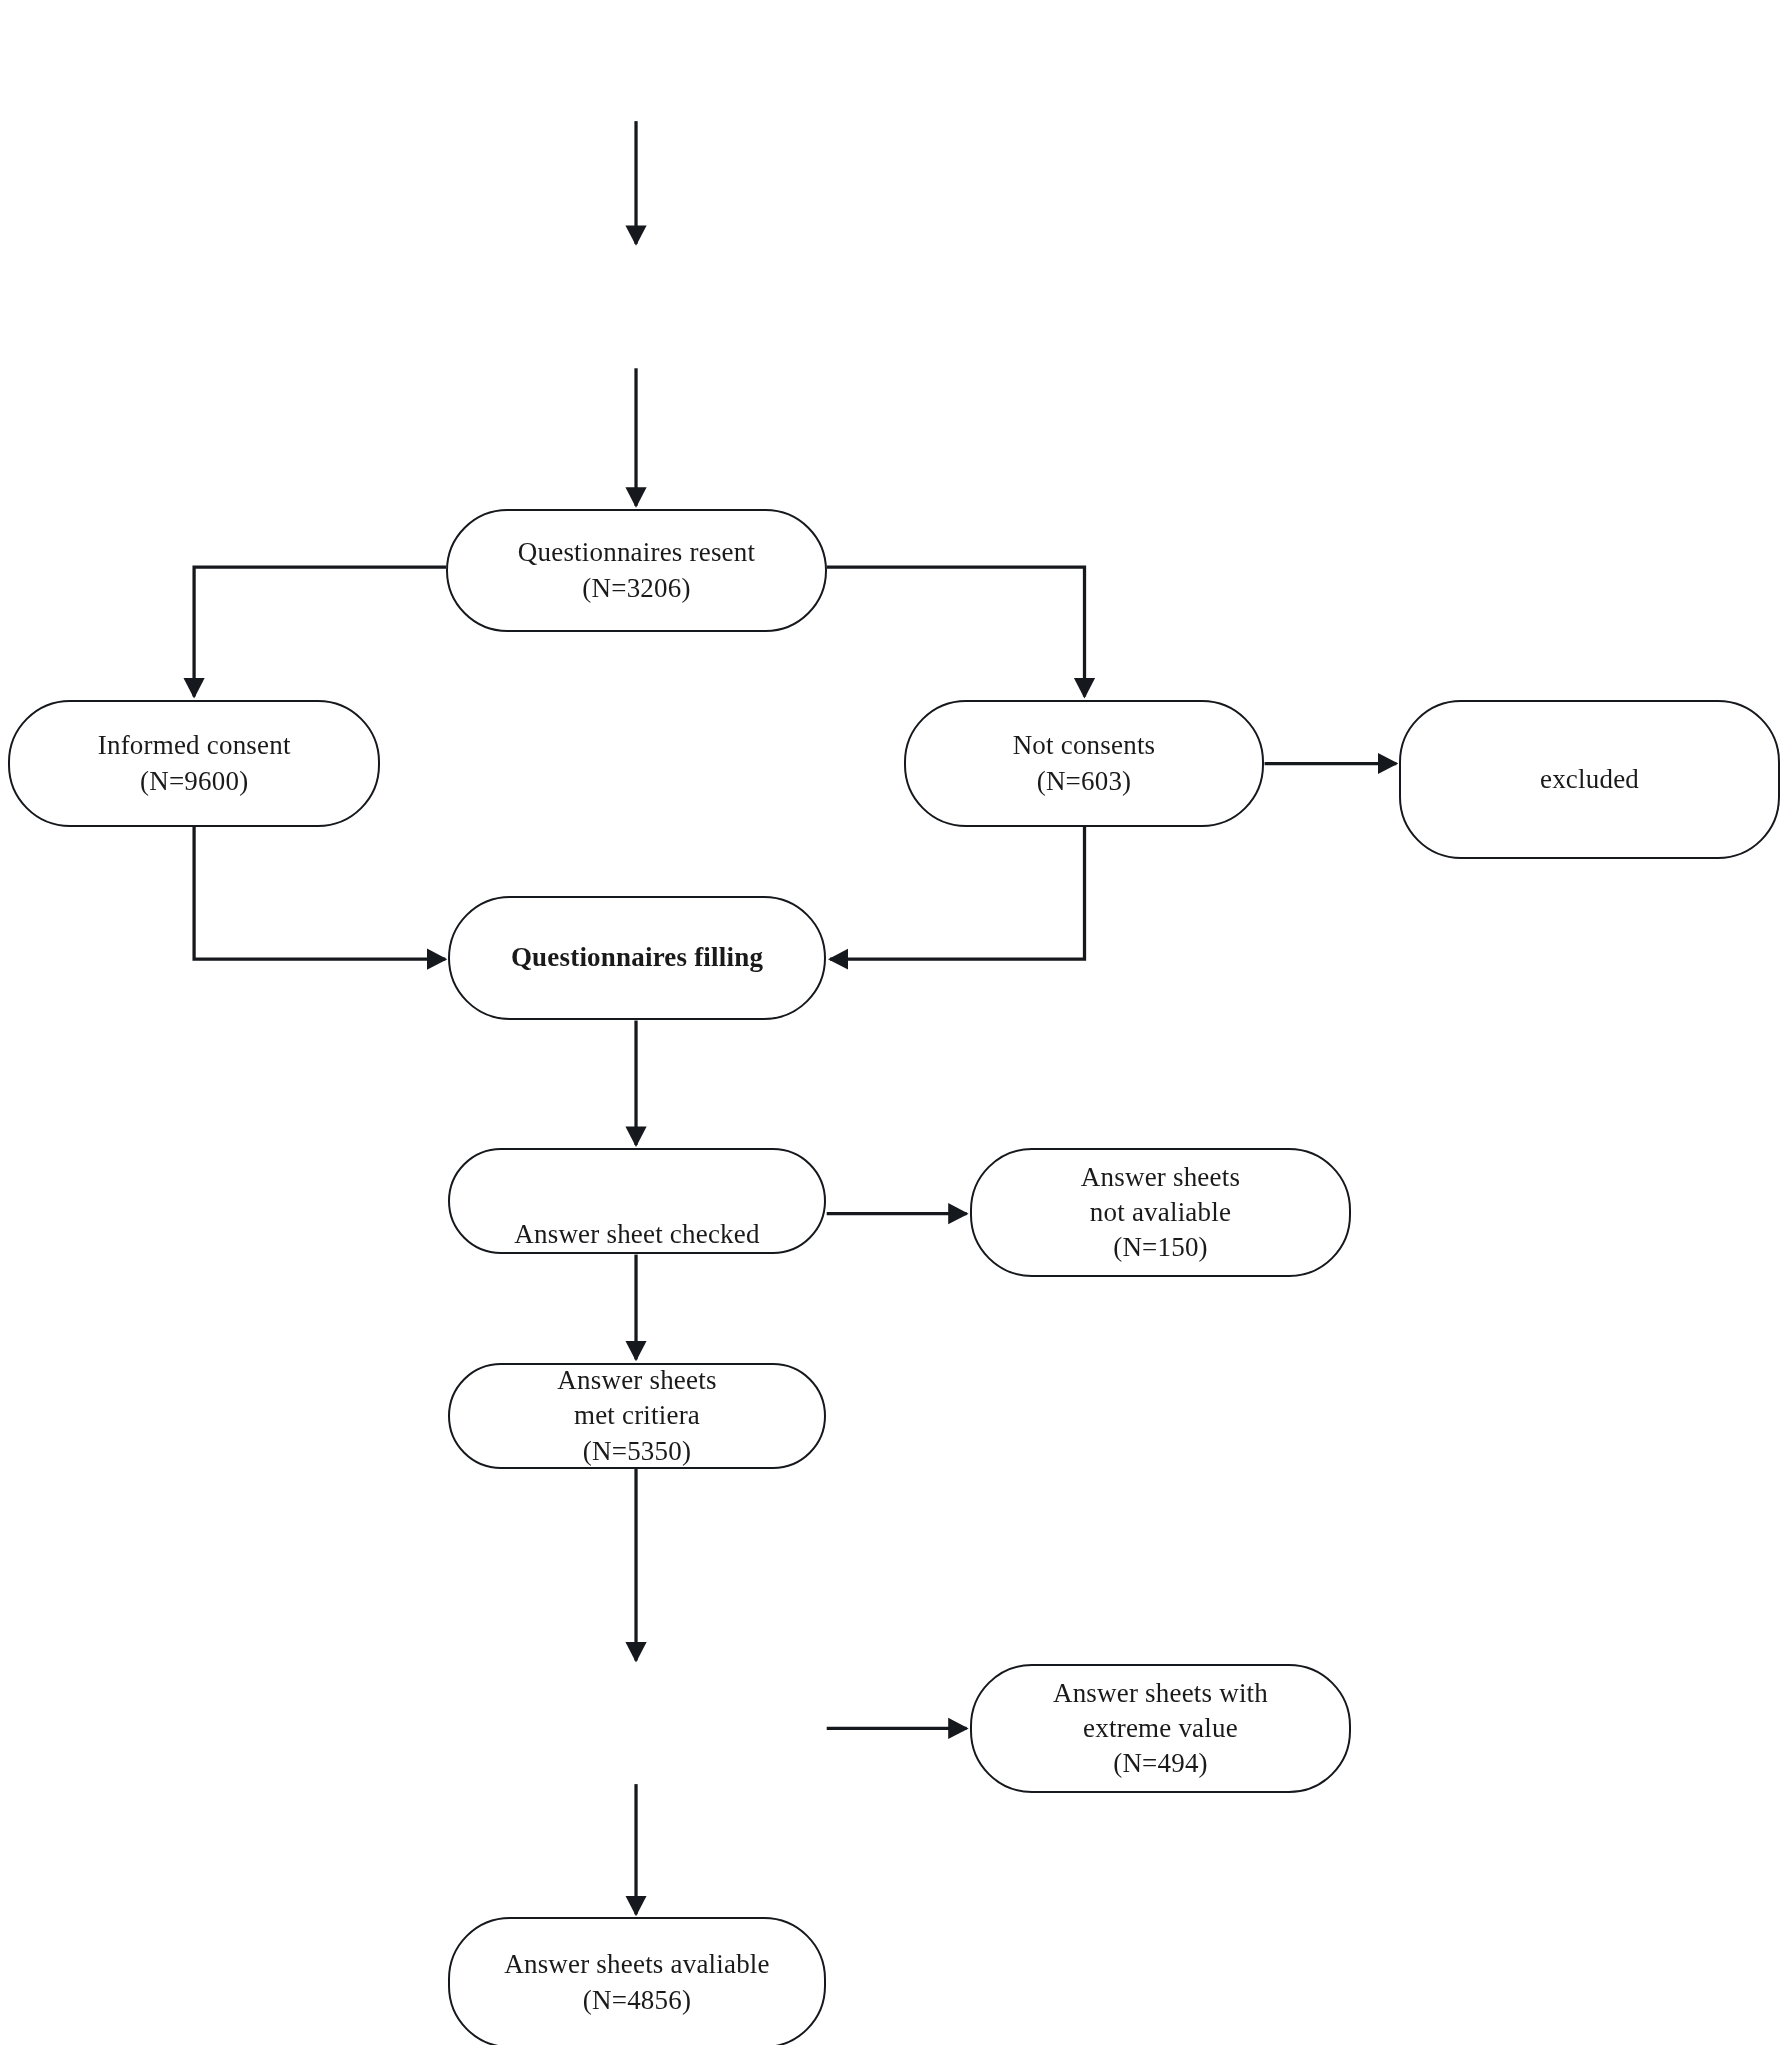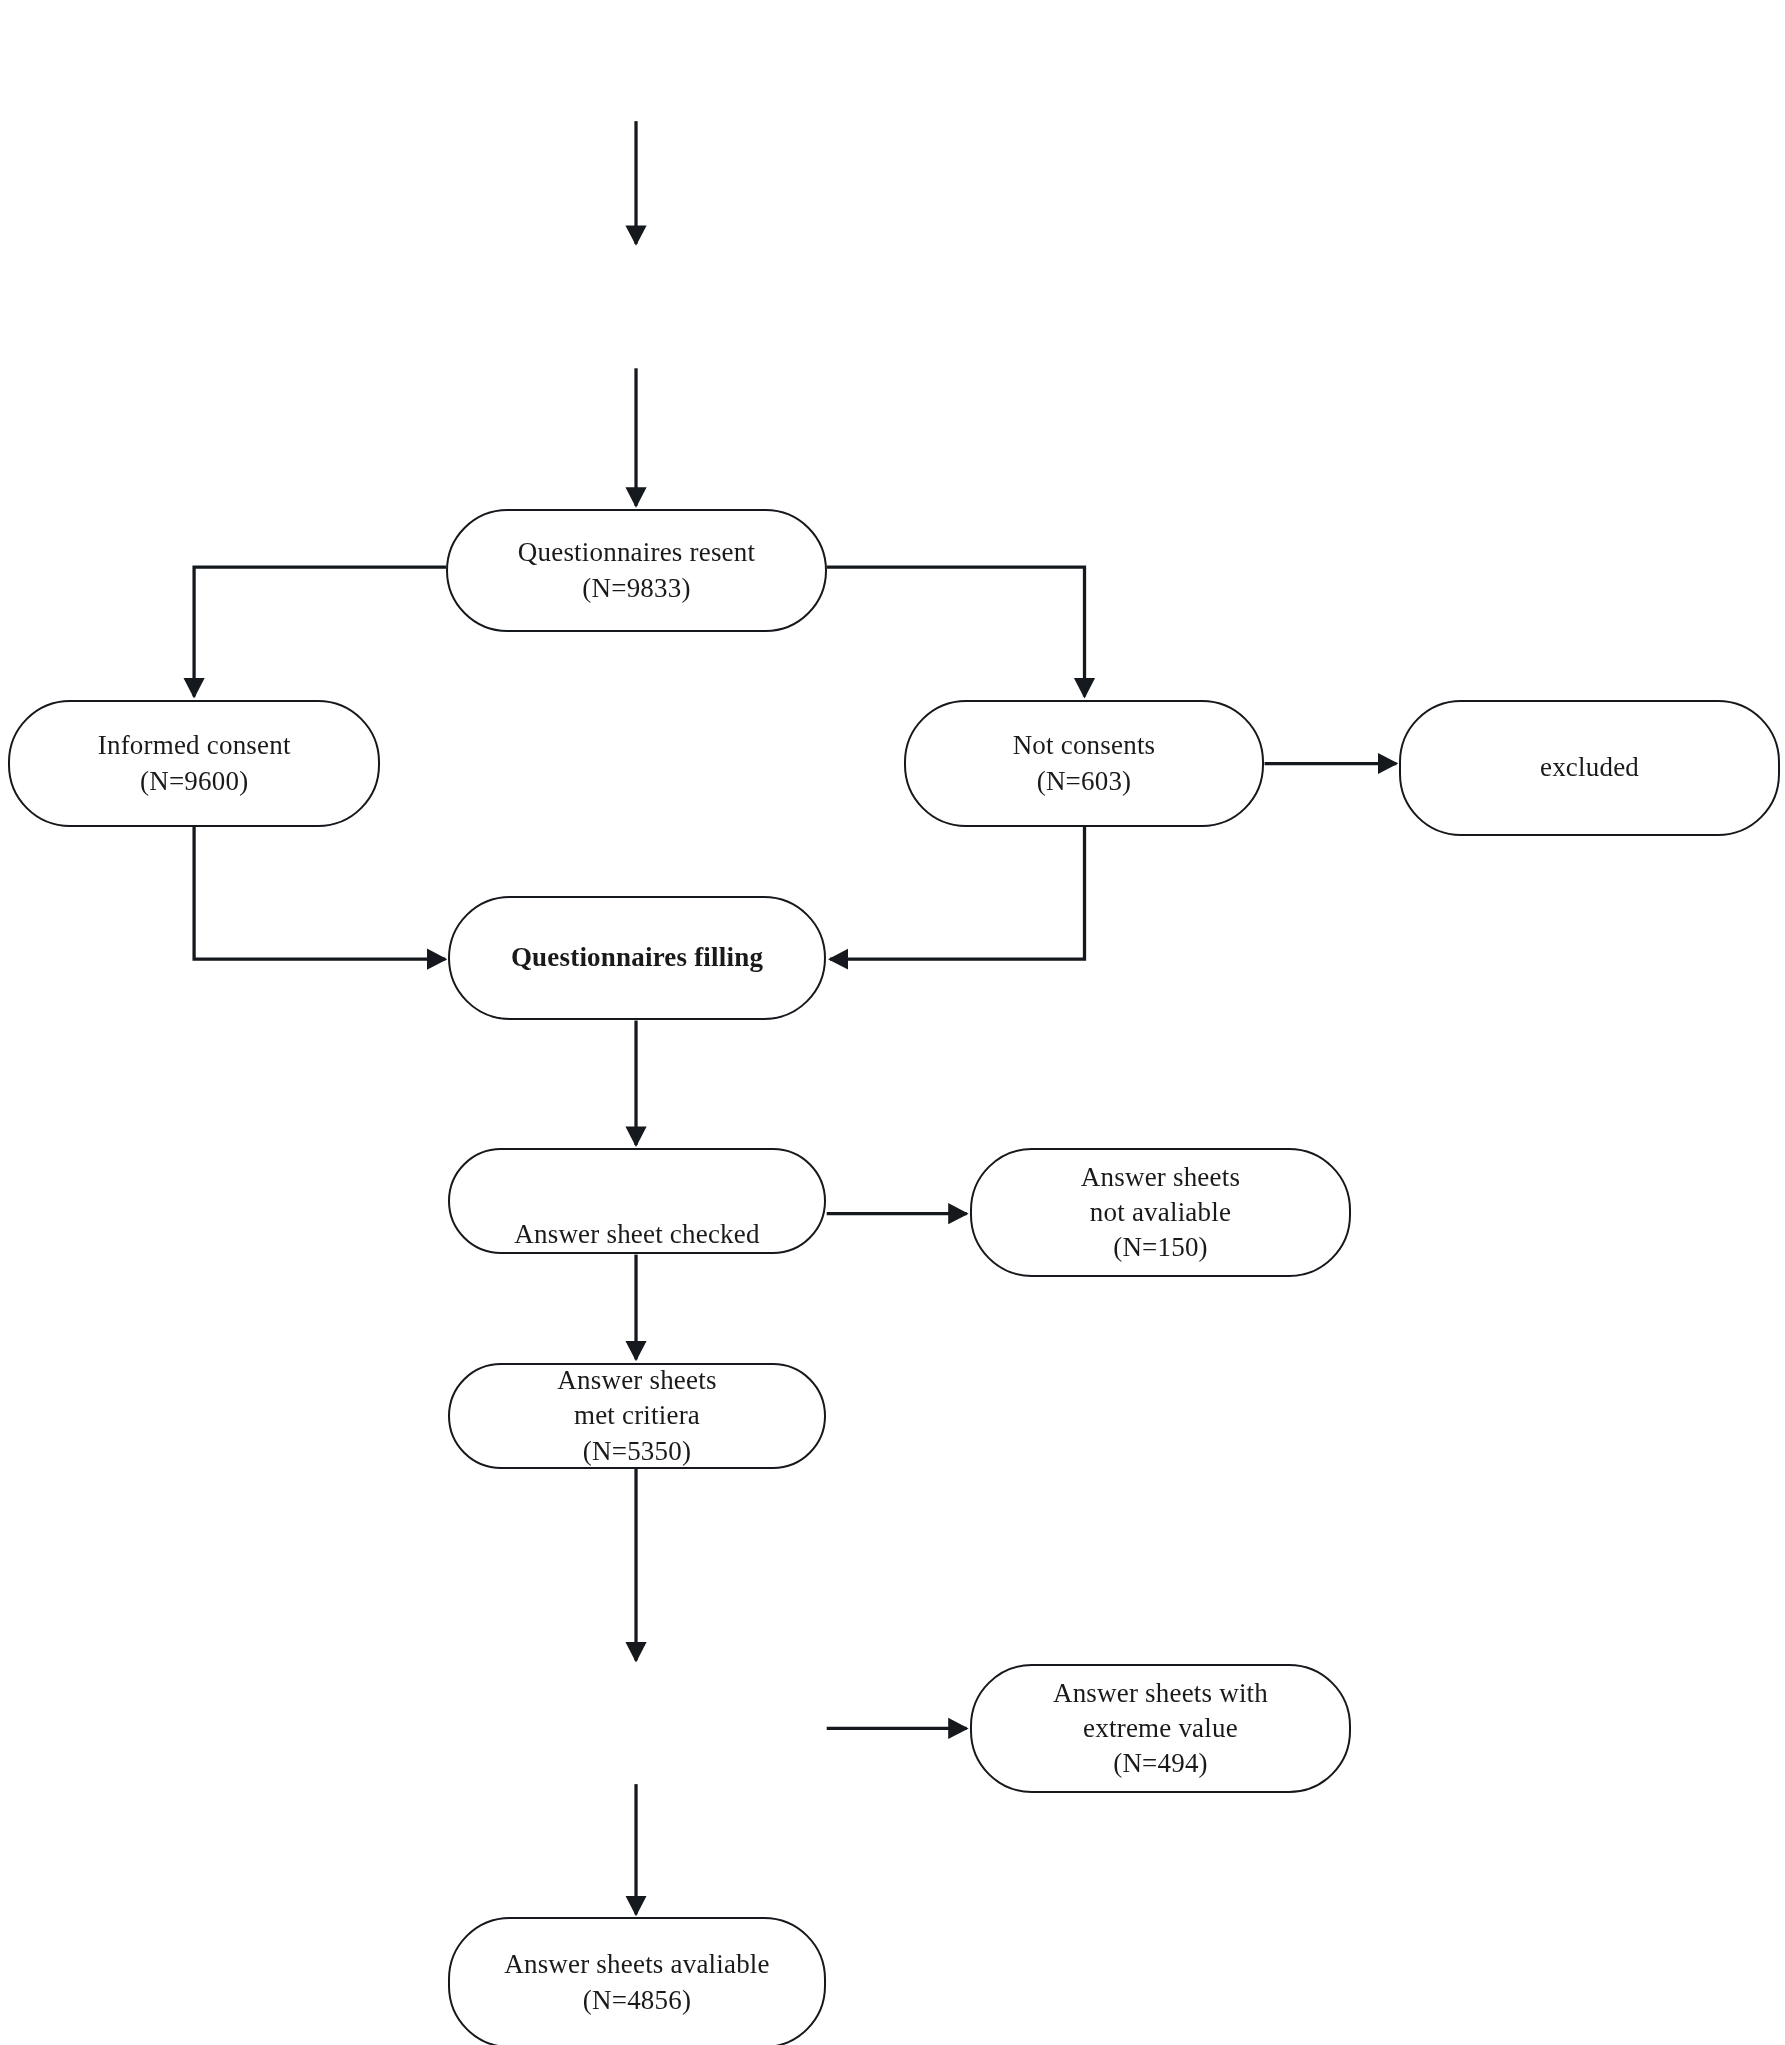--- a/index.html
+++ b/index.html
@@ -87,34 +87,34 @@
       <path d="M 1010 2112 L 1181 2112" marker-end="url(#ah)"></path>
 
       <path d="M 777 2180 L 777 2339" marker-end="url(#ah)"></path>
     </g>
   </svg>
 
 
 
   <div class="node" style="left:446px; top:509px; width:381px; height:123px;">
     <div class="lines">Questionnaires resent
-(N=9833)</div>
+(N=3206)</div>
   </div>
 
   <div class="node" style="left:8.2px; top:700px; width:372px; height:127px;">
     <div class="lines">Informed consent
 (N=9600)</div>
   </div>
 
   <div class="node" style="left:904px; top:700px; width:360px; height:127px;">
     <div class="lines">Not consents
 (N=603)</div>
   </div>
 
-  <div class="node" style="left:1399px; top:700px; width:381px; height:136px;">
+  <div class="node" style="left:1399px; top:700px; width:381px; height:159px;">
     <div class="lines">excluded</div>
   </div>
 
   <div class="node" style="left:448px; top:896px; width:378px; height:124px;font-weight:bold;">
     <div class="lines">Questionnaires filling</div>
   </div>
 
   <div class="node" style="left:448px; top:1148px; width:378px; height:106px;align-items:flex-end;">
     <div class="lines">Answer  sheet checked</div>
   </div>

